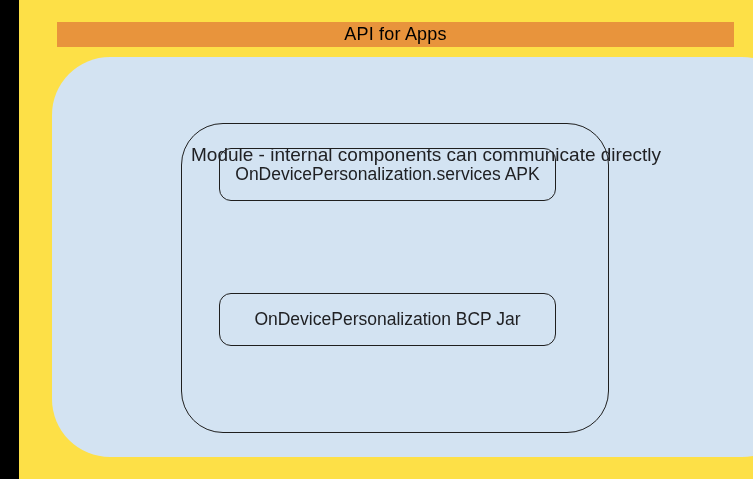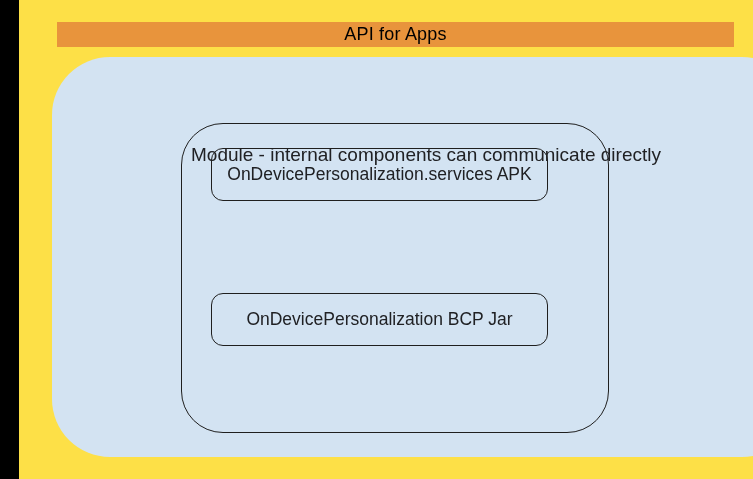--- a/index.html
+++ b/index.html
@@ -55,21 +55,21 @@
     top: 123px;
     width: 428px;
     height: 310px;
     box-sizing: border-box;
     border: 1.5px solid #1F1F1F;
     border-radius: 42px;
     background: transparent;
   }
   .component-box {
     position: absolute;
-    left: 192px;
+    left: 200px;
     width: 337px;
     height: 53px;
     box-sizing: border-box;
     border: 1.5px solid #1F1F1F;
     border-radius: 12px;
     background: transparent;
     display: flex;
     align-items: center;
     justify-content: center;
     font-size: 17.5px;

